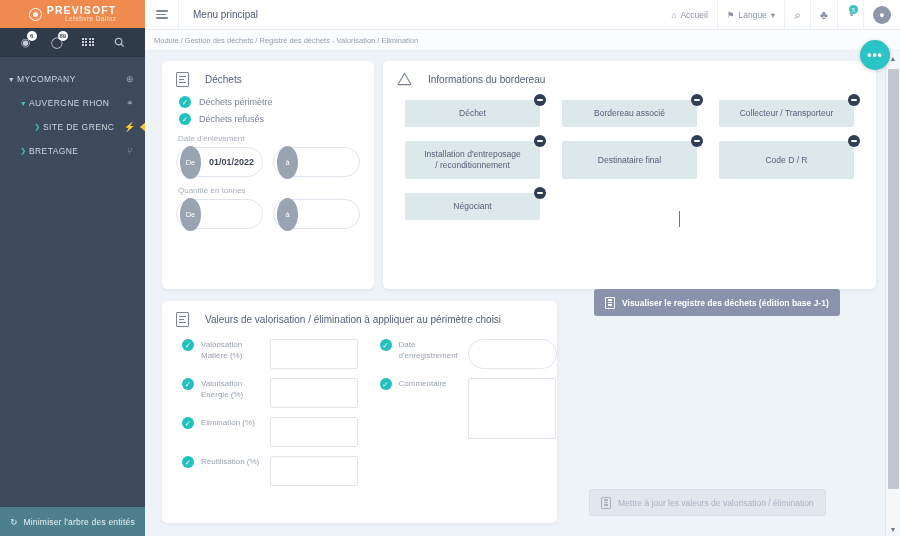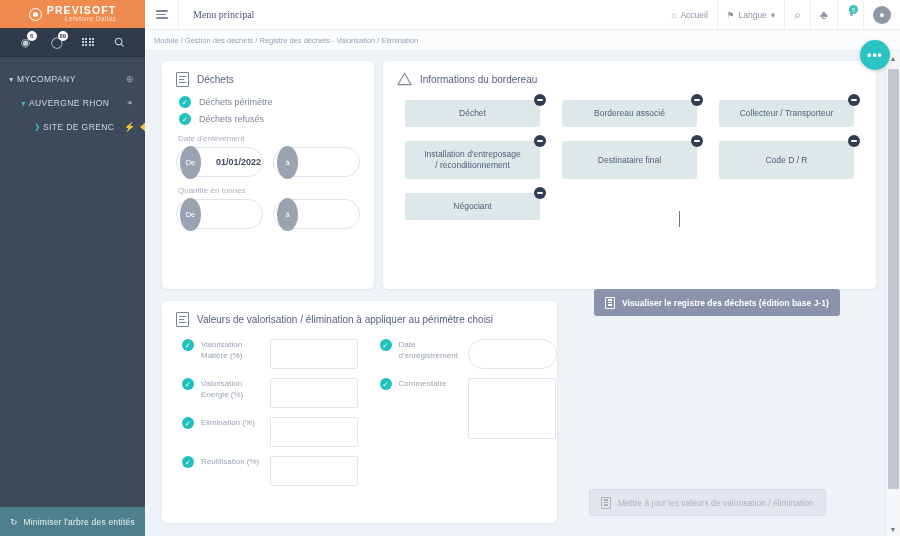--- a/index.html
+++ b/index.html
@@ -98,21 +98,21 @@
     width: 34px; display: flex; align-items: center; justify-content: center;
     border-right: 1px solid #edf1f5;
   }
   .ham-lines { display: flex; flex-direction: column; gap: 2px; }
   .ham-lines i { display: block; height: 1.5px; background: #7d879a; border-radius: 1px; }
   .ham-lines i:nth-child(1) { width: 12px; }
   .ham-lines i:nth-child(2) { width: 10px; }
   .ham-lines i:nth-child(3) { width: 12px; }
   .topbar-title {
     display: flex; align-items: center; padding: 0 14px;
-    font-size: 10px; color: #4d5870; font-family: Liberation Serif, serif;
+    font-size: 10px; color: #4d5870;
   }
   .topbar-right { margin-left: auto; display: flex; align-items: stretch; }
   .tr-item {
     display: flex; align-items: center; gap: 4px;
     padding: 0 9px; font-size: 8.5px; color: #8a93a5;
     border-left: 1px solid #edf1f5; position: relative;
   }
   .tr-item:first-child { border-left: none; }
   .avatar-circ {
     width: 18px; height: 18px; border-radius: 50%; background: #8d97a8;
@@ -134,21 +134,21 @@
 
   .content {
     flex: 1; position: relative; overflow: hidden;
     background: #eef3f8; padding: 10px 24px 0 17px;
   }
 
   .card {
     background: #fff; border-radius: 5px;
     box-shadow: 0 1px 3px rgba(70,90,120,.10);
   }
-  .card-head { display: flex; align-items: center; gap: 8px; padding: 11px 14px 4px 14px; }
+  .card-head { display: flex; align-items: center; gap: 16px; padding: 11px 14px 4px 14px; }
   .card-title { font-size: 10px; color: #55607a; }
 
   .doc-icon {
     width: 13px; height: 15px; border: 1.3px solid #7a8498; border-radius: 1px;
     display: flex; flex-direction: column; justify-content: center; gap: 1.6px;
     padding: 0 2px;
   }
   .doc-icon i { display: block; height: 1.3px; background: #7a8498; }
   .doc-icon i:nth-child(2) { width: 70%; }
 
@@ -174,21 +174,21 @@
   .pill {
     flex: 1; height: 30px; border: 1px solid #dfe4ec; border-radius: 16px;
     background: #fff; display: flex; align-items: center; position: relative;
   }
   .pill-prefix {
     width: 21px; height: 33px; border-radius: 50%; background: #9aa3b2;
     color: #fff; font-size: 7.5px;
     display: flex; align-items: center; justify-content: center;
     margin-left: 3px; flex: 0 0 21px;
   }
-  .pill-val { font-size: 9px; color: #3e4858; font-weight: bold; padding-left: 15px; }
+  .pill-val { font-size: 9px; color: #3e4858; font-weight: bold; padding-left: 8px; }
 
   
   .bgrid {
     display: grid; grid-template-columns: repeat(3, 1fr);
     gap: 14px 22px; padding: 10px 22px 0 22px;
   }
   .btag {
     background: #dde8ea; border-radius: 2px;
     min-height: 27px; display: flex; align-items: center; justify-content: center;
     text-align: center; font-size: 8.5px; color: #53607a; line-height: 1.25;
@@ -316,20 +316,25 @@
       <div class="tree-node lvl2">
         <span class="caret">▼</span>
         <span class="tlabel">AUVERGNE RHON</span>
         <span class="rightico">⚭</span>
       </div>
       <div class="tree-node lvl3">
         <span class="caret">❯</span>
         <span class="tlabel">SITE DE GRENC</span>
         <span class="rightico">⚡</span>
         <span class="marker"></span>
+      </div>
+      <div class="tree-node lvl2">
+        <span class="caret">❯</span>
+        <span class="tlabel">BRETAGNE</span>
+        <span class="rightico">⑂</span>
       </div>
     </div>
 
     <div class="minimize-btn">
       <span>↻</span>
       <span>Minimiser l'arbre des entités</span>
     </div>
   </aside>
 
   <div class="main">

